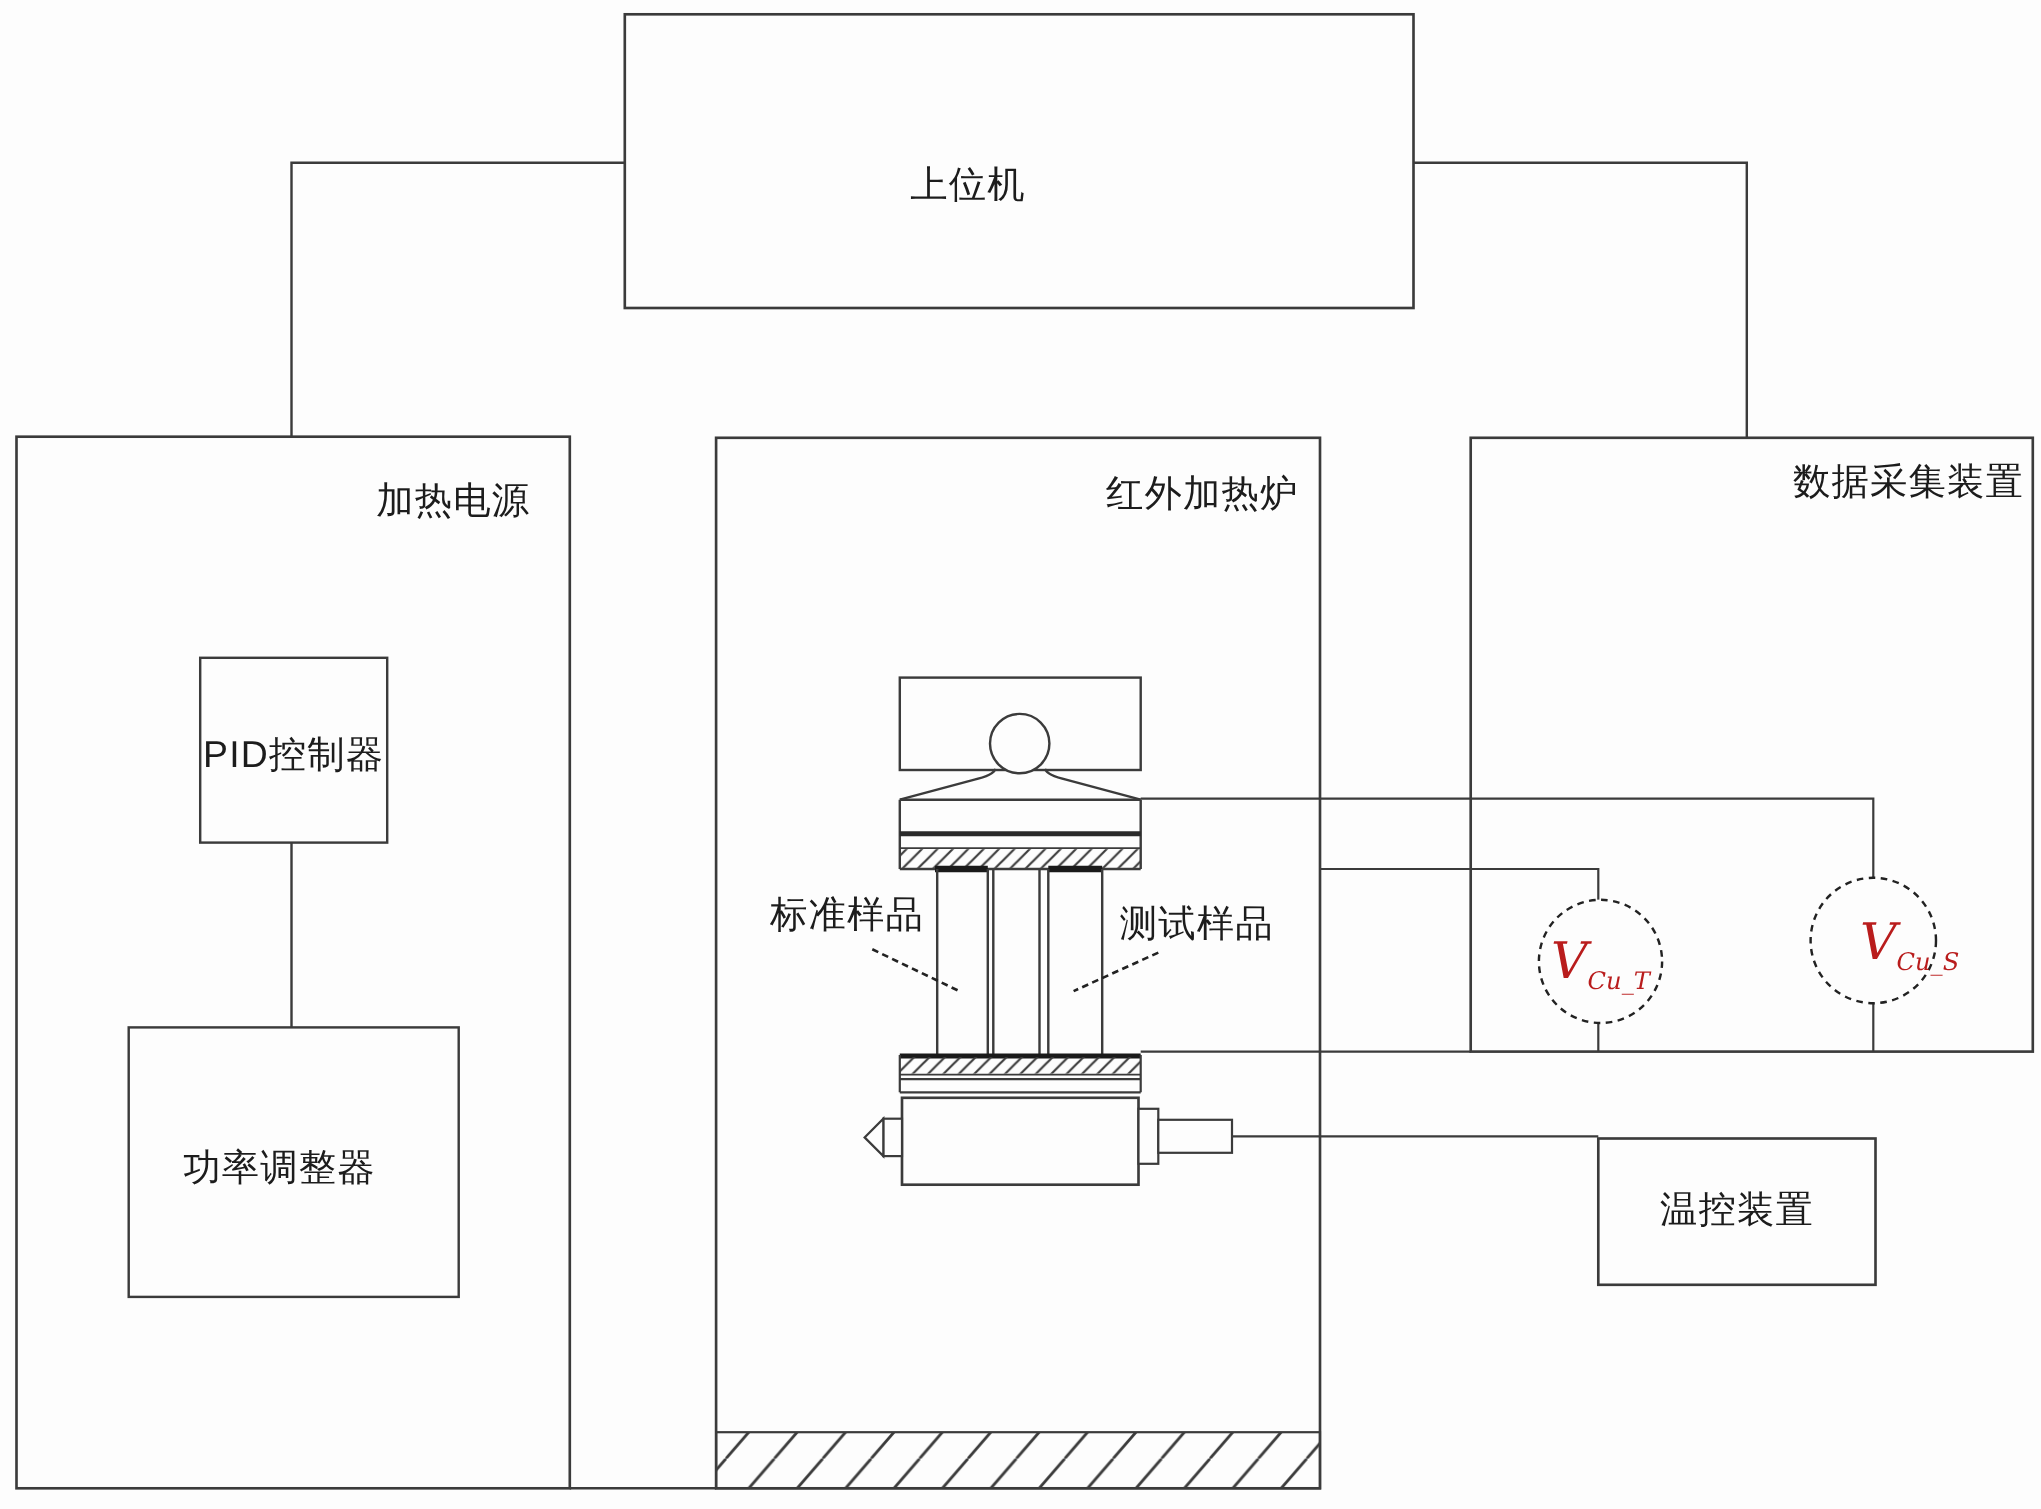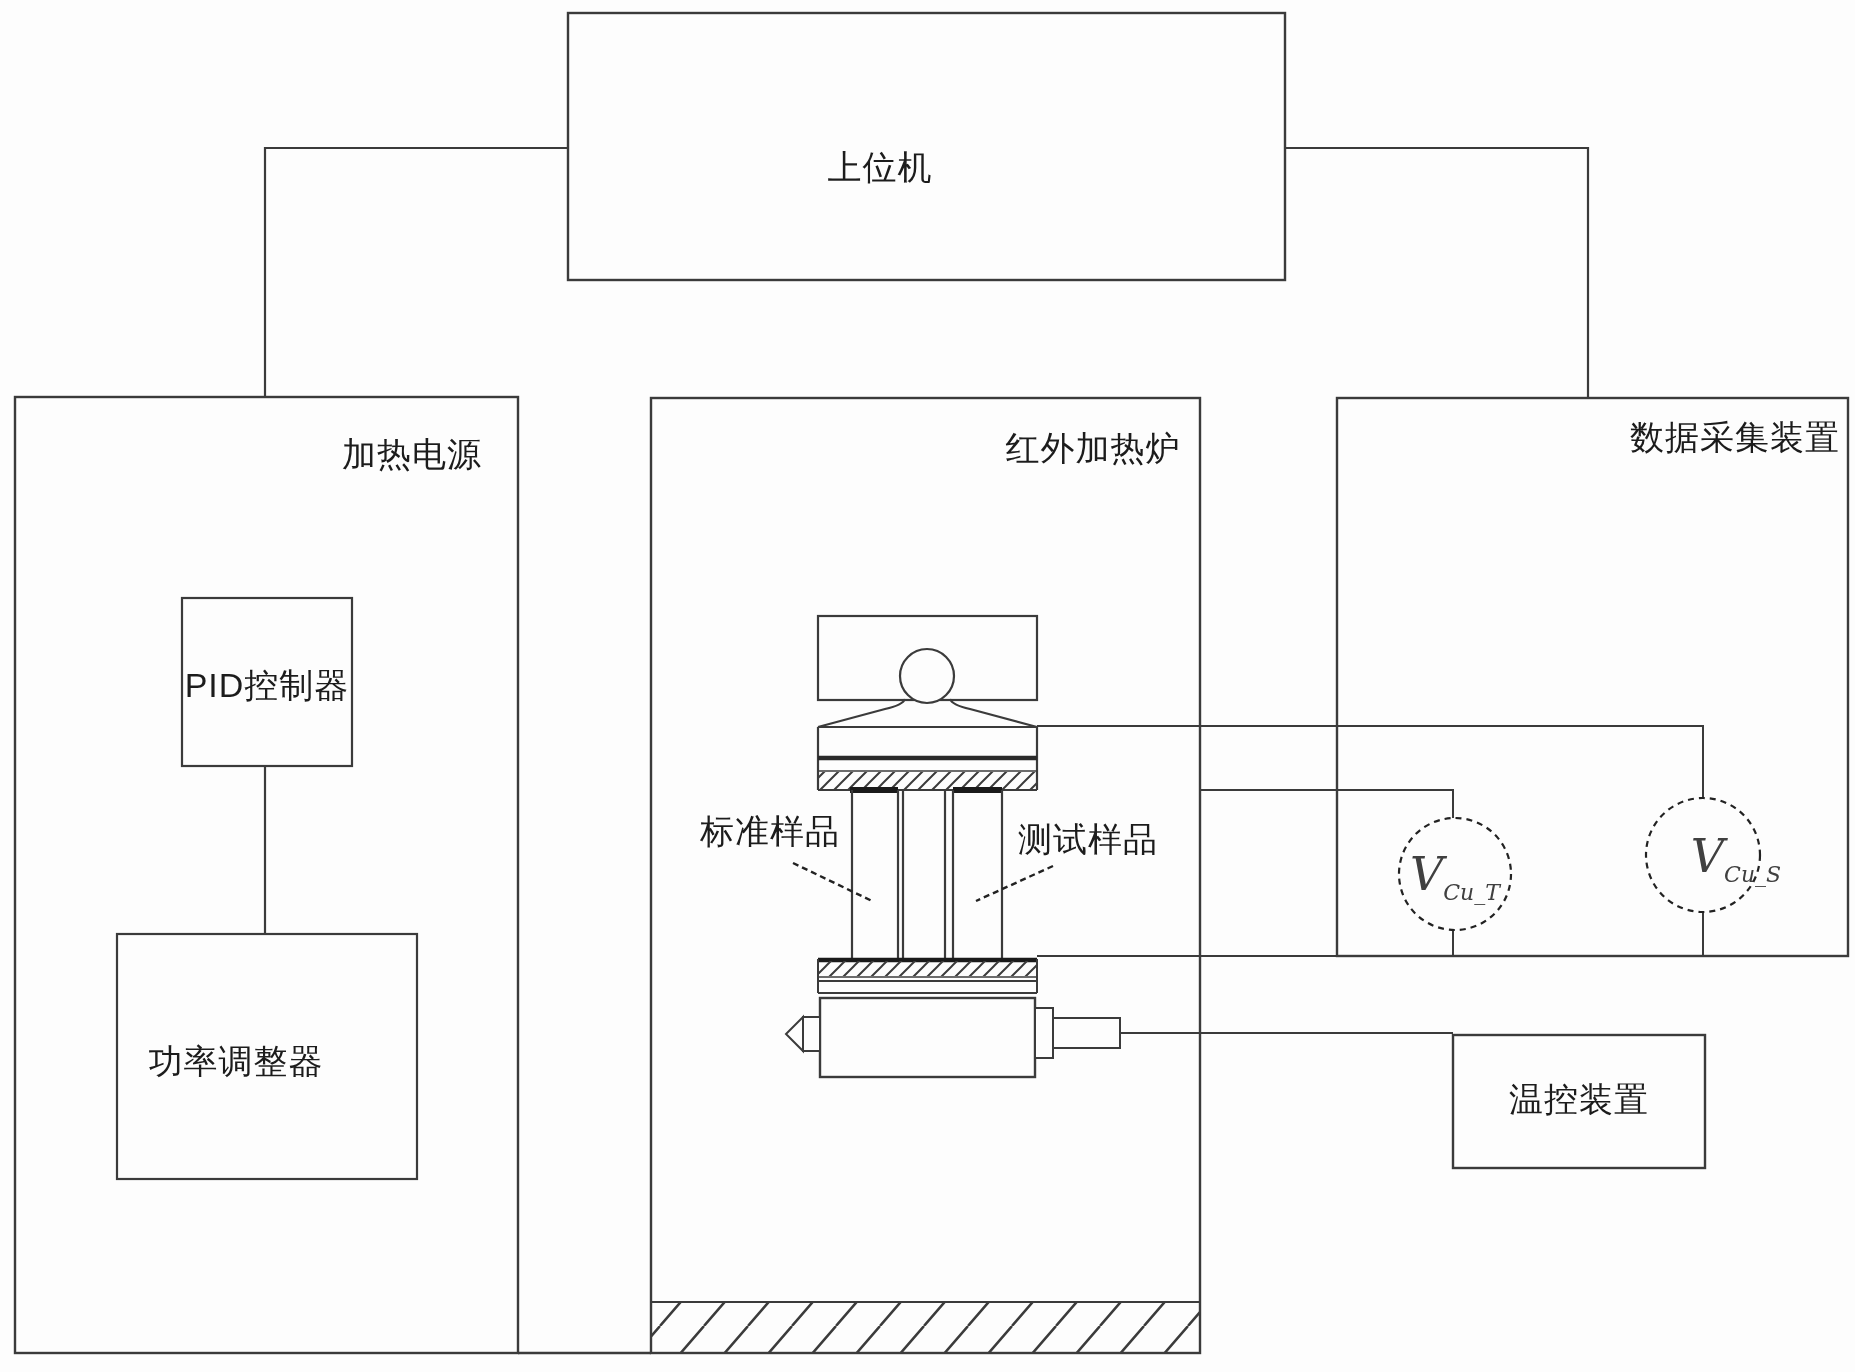--- a/index.html
+++ b/index.html
@@ -17,21 +17,21 @@
     transform:translate(-50%,-50%);
     font-size:34px;
     letter-spacing:1px;
     color:#1c1c1c;
     white-space:nowrap;
     text-align:center;
   }
   .vlbl{
     position:absolute;
     transform:translate(-50%,-50%);
-    color:#404040;
+    color:#b91c1c;
     white-space:nowrap;
     font-family:"DejaVu Serif", serif;
   }
   .vsym{
     font-style:italic;
     font-size:46px;
     font-family:"DejaVu Serif", serif;
   }
   .vsub{
     font-style:italic;
@@ -112,21 +112,21 @@
     <circle cx="1455" cy="874" r="56" fill="#fdfdfd" stroke="#222" stroke-width="2.2" stroke-dasharray="6 5"></circle>
     <circle cx="1703" cy="855" r="57" fill="#fdfdfd" stroke="#222" stroke-width="2.2" stroke-dasharray="6 5"></circle>
 
     <path d="M793,863 L872,901" stroke="#222" stroke-width="2.4" stroke-dasharray="6 4" fill="none"></path>
     <path d="M1053,866 L976,901" stroke="#222" stroke-width="2.4" stroke-dasharray="6 4" fill="none"></path>
   </svg>
 
   <div class="lbl" style="left:880px;  top:168px;">上位机</div>
   <div class="lbl" style="left:412px;  top:455px;">加热电源</div>
   <div class="lbl" style="left:267px;  top:670px;margin-top:16px;">PID控制器</div>
-  <div class="lbl" style="left:236px;  top:1062px;text-align:right;">功率调整器</div>
+  <div class="lbl" style="left:254px;  top:1062px;text-align:right;">功率调整器</div>
   <div class="lbl" style="left:1093px; top:449px;">红外加热炉</div>
   <div class="lbl" style="left:1735px; top:438px;">数据采集装置</div>
   <div class="lbl" style="left:1579px; top:1100px;">温控装置</div>
 
   <div class="lbl" style="left:770px;  top:832px;">标准样品</div>
   <div class="lbl" style="left:1088px; top:840px;text-align:center;">测试样品</div>
 
   <div class="vlbl" style="left:1455px; top:876px;"><span class="vsym">V</span><sub class="vsub">Cu_T</sub></div>
   <div class="vlbl" style="left:1704px; top:858px;margin-left:32px;"><span class="vsym">V</span><sub class="vsub">Cu_S</sub></div>
 

